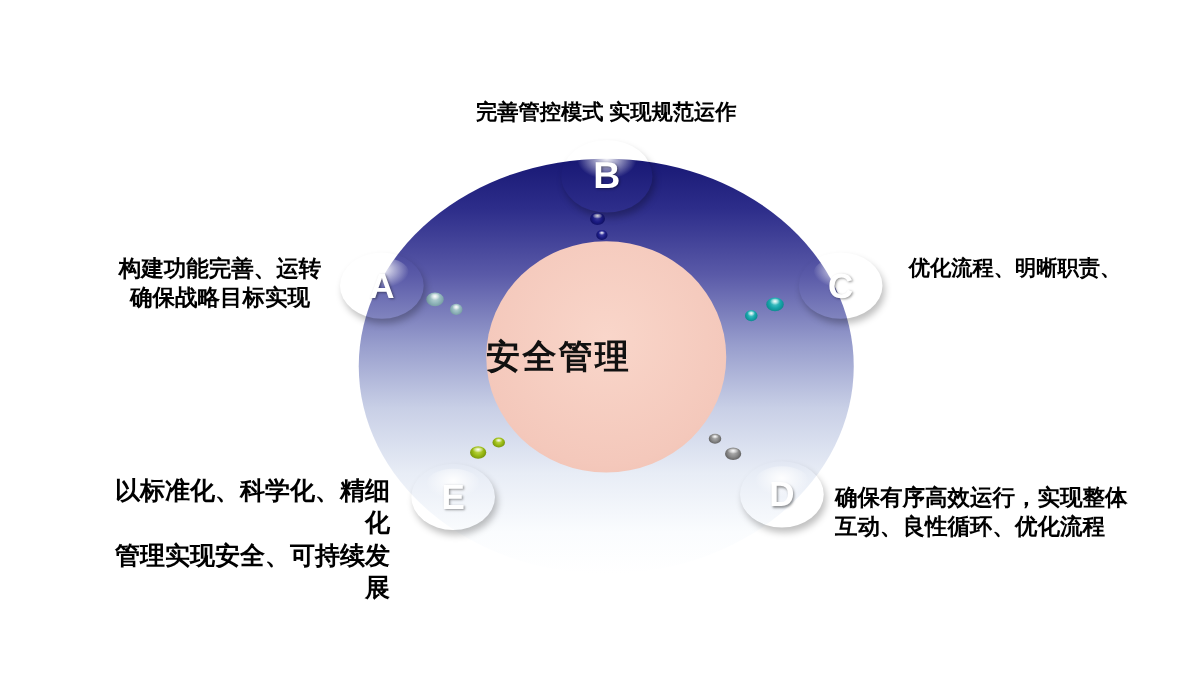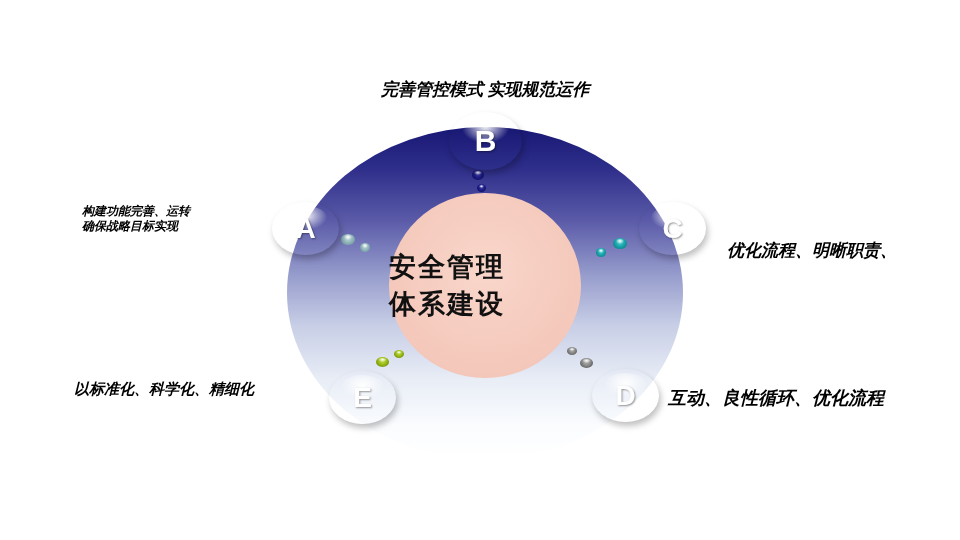--- a/index.html
+++ b/index.html
@@ -65,25 +65,25 @@
   .dot-a2 { left:360px; top:243px; width:10px; height:9px;  }
   .dot-c1 { left:613px; top:238px; width:14px; height:11px; }
   .dot-c2 { left:596px; top:248px; width:10px; height:9px;  }
   .dot-e1 { left:376px; top:357px; width:13px; height:10px; }
   .dot-e2 { left:394px; top:350px; width:10px; height:8px;  }
   .dot-d1 { left:580px; top:358px; width:13px; height:10px; }
   .dot-d2 { left:567px; top:347px; width:10px; height:8px;  }
 
   
   .caption { position:absolute; font-weight:700; color:#000000; }
-  .caption .cl { display:block;font-style:italic; }
+  .caption .cl { display:block; }
   .caption-b { left:315px; top:79px;  width:340px; text-align:center; font-size:17px; line-height:1.3; }
-  .caption-a { left:82px;  top:204px; width:188px; text-align:left; font-size:12px; line-height:1.25; }
-  .caption-c { left:727px; top:204px; width:195px; text-align:left;   font-size:17px; line-height:1.3;margin-top:36px;  }
-  .caption-e { left:74px;  top:380px; width:238px; text-align:left; font-size:15px; line-height:1.3;  }
+  .caption-a { left:82px;  top:204px; width:188px; text-align:center; font-size:18px; line-height:1.25; }
+  .caption-c { left:727px; top:204px; width:195px; text-align:left;   font-size:17px; line-height:1.3;  }
+  .caption-e { left:74px;  top:380px; width:238px; text-align:right; font-size:20px; line-height:1.3;  }
   .caption-d { left:668px; top:387px; width:248px; text-align:left;   font-size:18px; line-height:1.25; }
 </style>
 </head>
 <body>
 
 <div class="stage">
 
   <div class="big-ellipse"></div>
 
   <div class="ball ball-b dot-b1"></div>
@@ -93,21 +93,20 @@
   <div class="ball ball-c dot-c1"></div>
   <div class="ball ball-c dot-c2"></div>
   <div class="ball ball-e dot-e1"></div>
   <div class="ball ball-e dot-e2"></div>
   <div class="ball ball-d dot-d1"></div>
   <div class="ball ball-d dot-d2"></div>
 
   <div class="center-circle">
     <div class="center-title">
       <span class="ct-line">安全管理</span><br>
-      <span class="ct-line">体系建设</span>
     </div>
   </div>
 
   <div class="ball sphere sphere-b">
     <span class="letter">B</span>
   </div>
   <div class="ball sphere sphere-a">
     <span class="letter">A</span>
   </div>
   <div class="ball sphere sphere-c">
@@ -125,18 +124,20 @@
   </div>
   <div class="caption caption-a">
     <span class="cl">构建功能完善、运转</span>
     <span class="cl">确保战略目标实现</span>
   </div>
   <div class="caption caption-c">
     <span class="cl">优化流程、明晰职责、</span>
   </div>
   <div class="caption caption-e">
     <span class="cl">以标准化、科学化、精细化</span>
+    <span class="cl">管理实现安全、可持续发展</span>
   </div>
   <div class="caption caption-d">
+    <span class="cl">确保有序高效运行，实现整体</span>
     <span class="cl">互动、良性循环、优化流程</span>
   </div>
 
 </div>
 
 </body></html>

